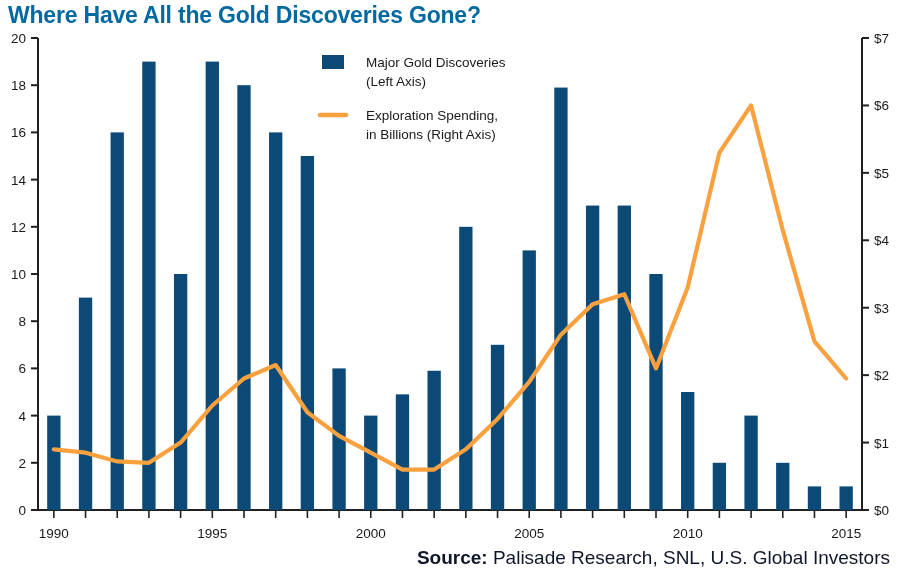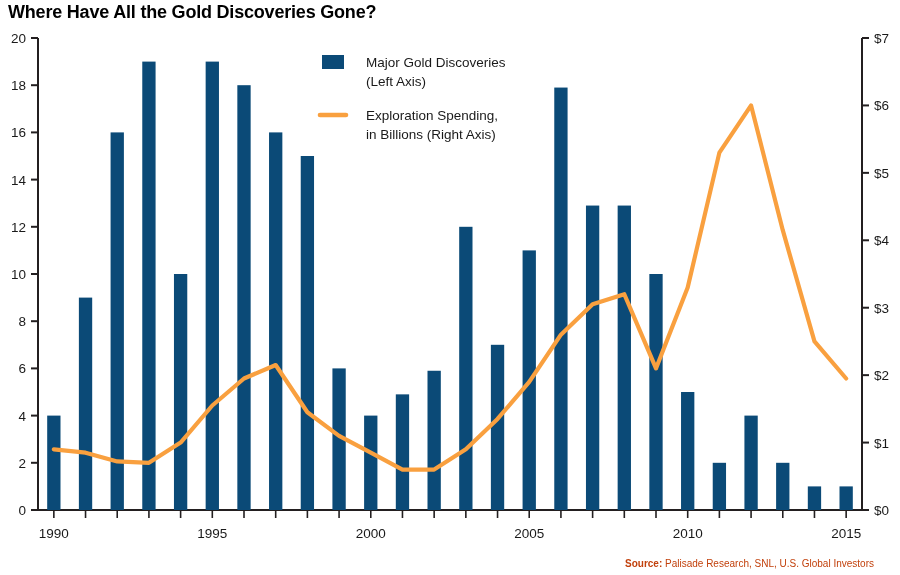--- a/index.html
+++ b/index.html
@@ -16,47 +16,47 @@
   }
   #chart-root {
     position: relative;
     width: 900px;
     height: 575px;
   }
   #chart-title {
     position: absolute;
     left: 8px;
     top: 2px;
-    font-size: 18px;
+    font-size: 23px;
     font-weight: bold;
-    color: #000000;
+    color: #0369a1;
     letter-spacing: -0.2px;
     white-space: nowrap;
   }
   #plot-svg {
     position: absolute;
     left: 0;
     top: 0;
   }
   .axis-tick-label {
     font-family: "Liberation Sans", sans-serif;
     font-size: 13.5px;
     fill: #1a1a1a;
   }
   .legend-label {
     font-family: "Liberation Sans", sans-serif;
     font-size: 13.5px;
     fill: #1a1a1a;
   }
   #source-note {
     position: absolute;
-    right: 26px;
+    right: 10px;
     bottom: 6px;
-    font-size: 10px;
-    color: #c2410c;
+    font-size: 19px;
+    color: #0f172a;
     white-space: nowrap;
   }
   #source-note .src-strong {
     font-weight: bold;
   }
 </style>
 </head>
 <body>
 
 <div id="chart-root">

